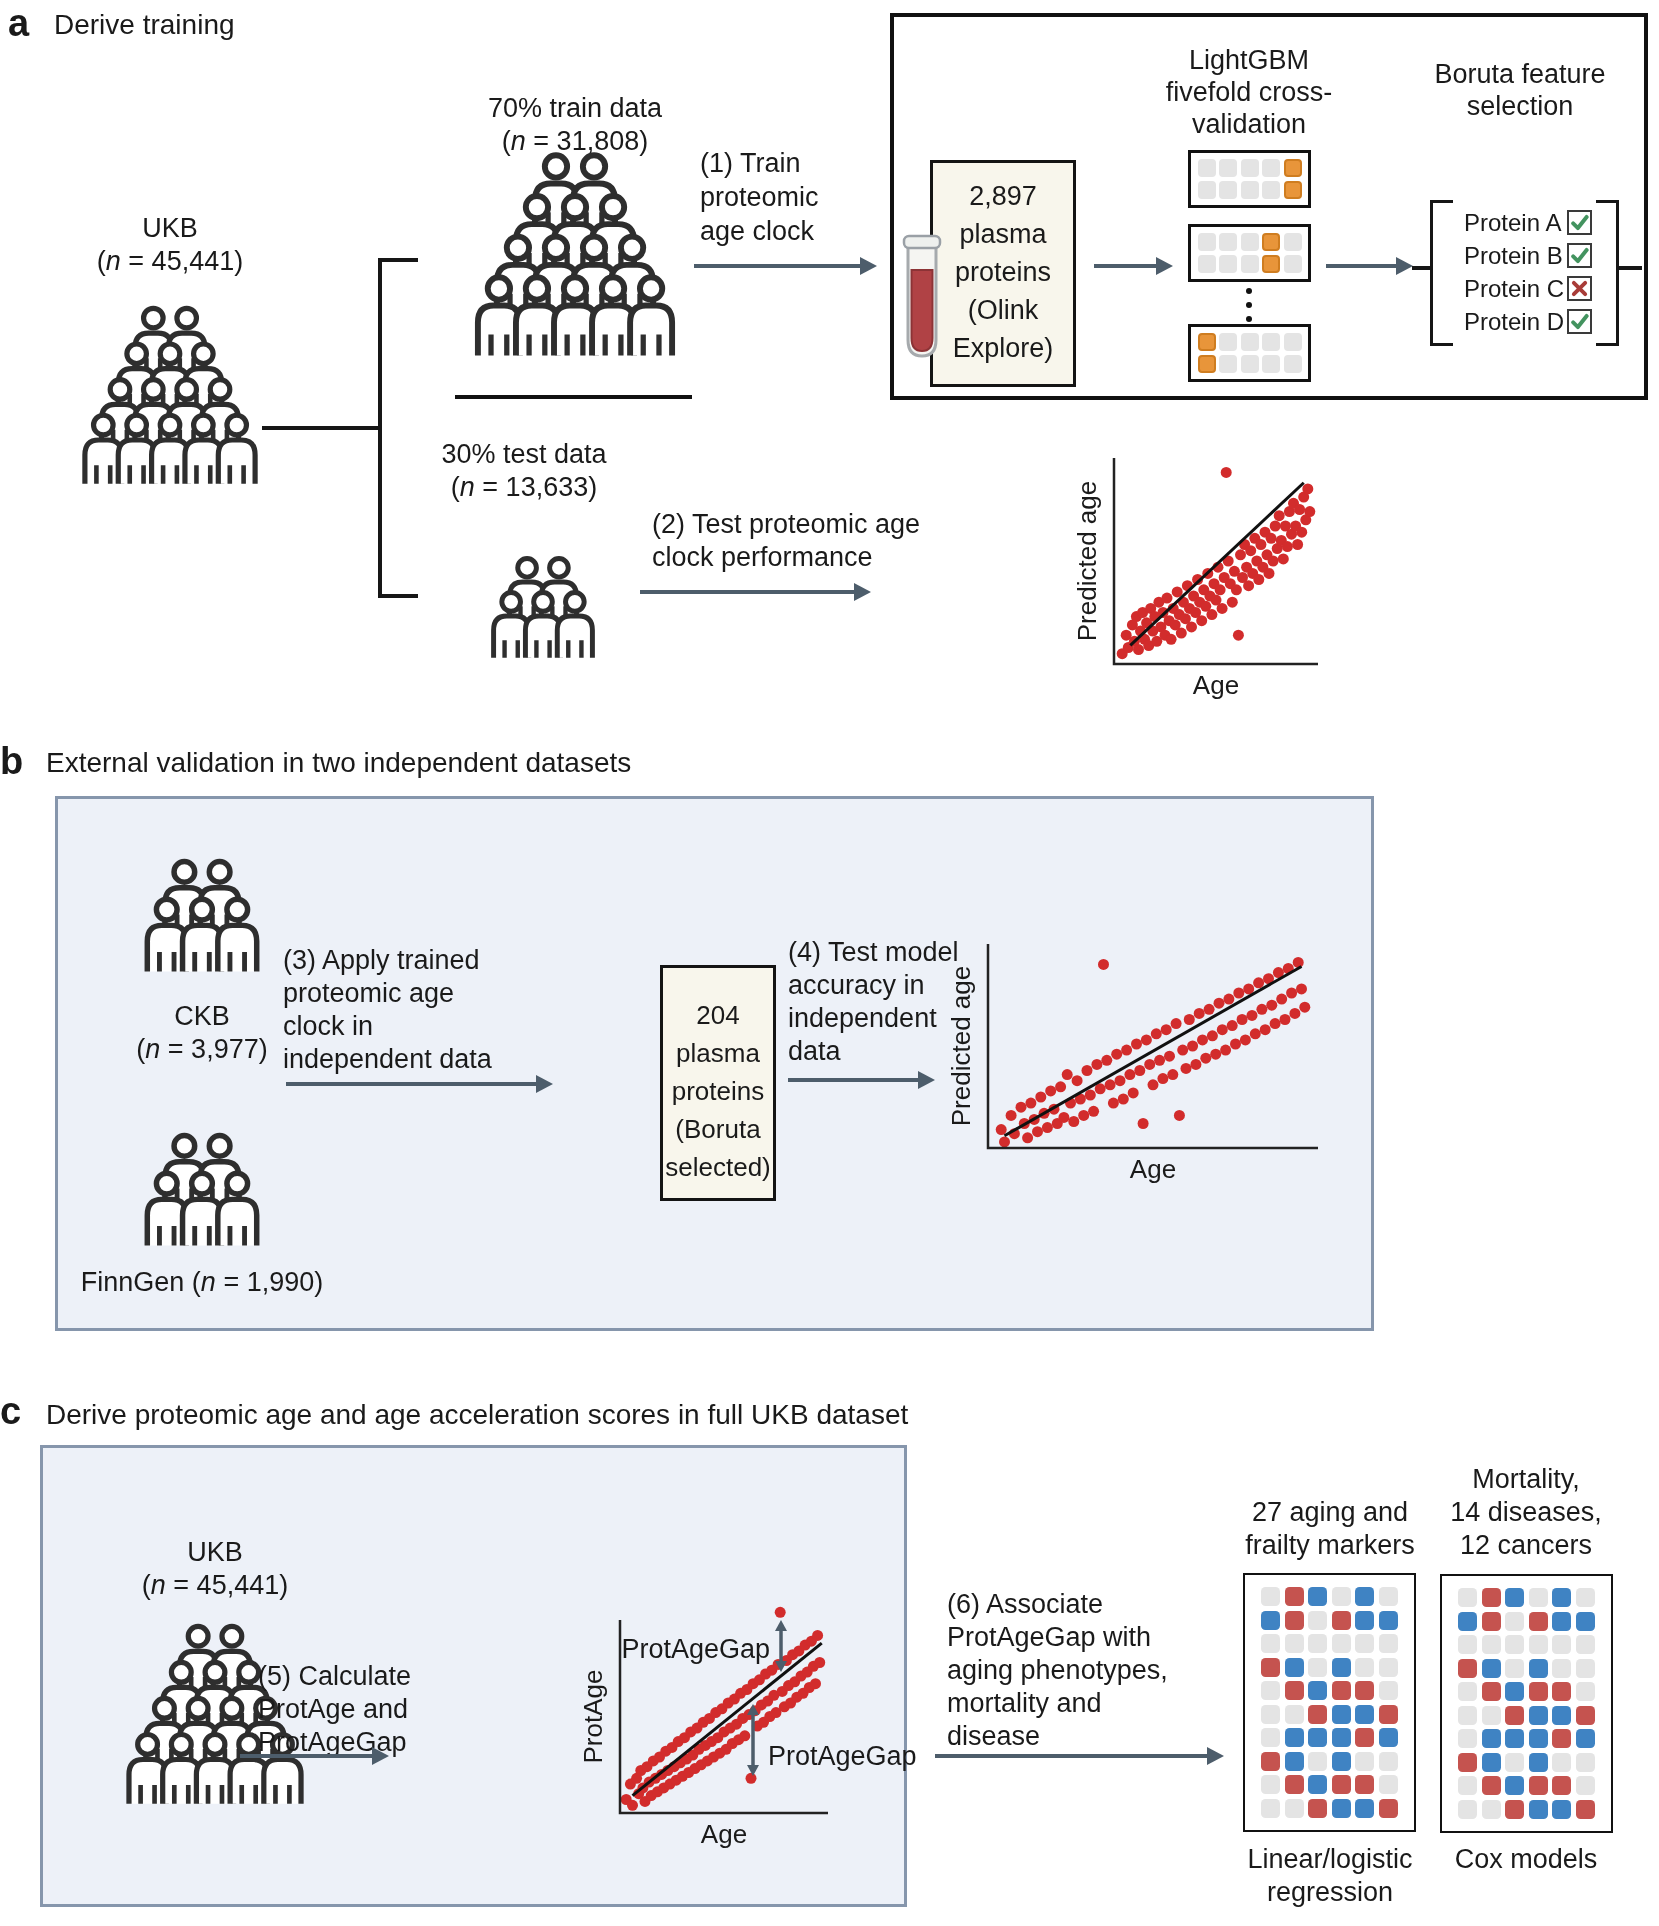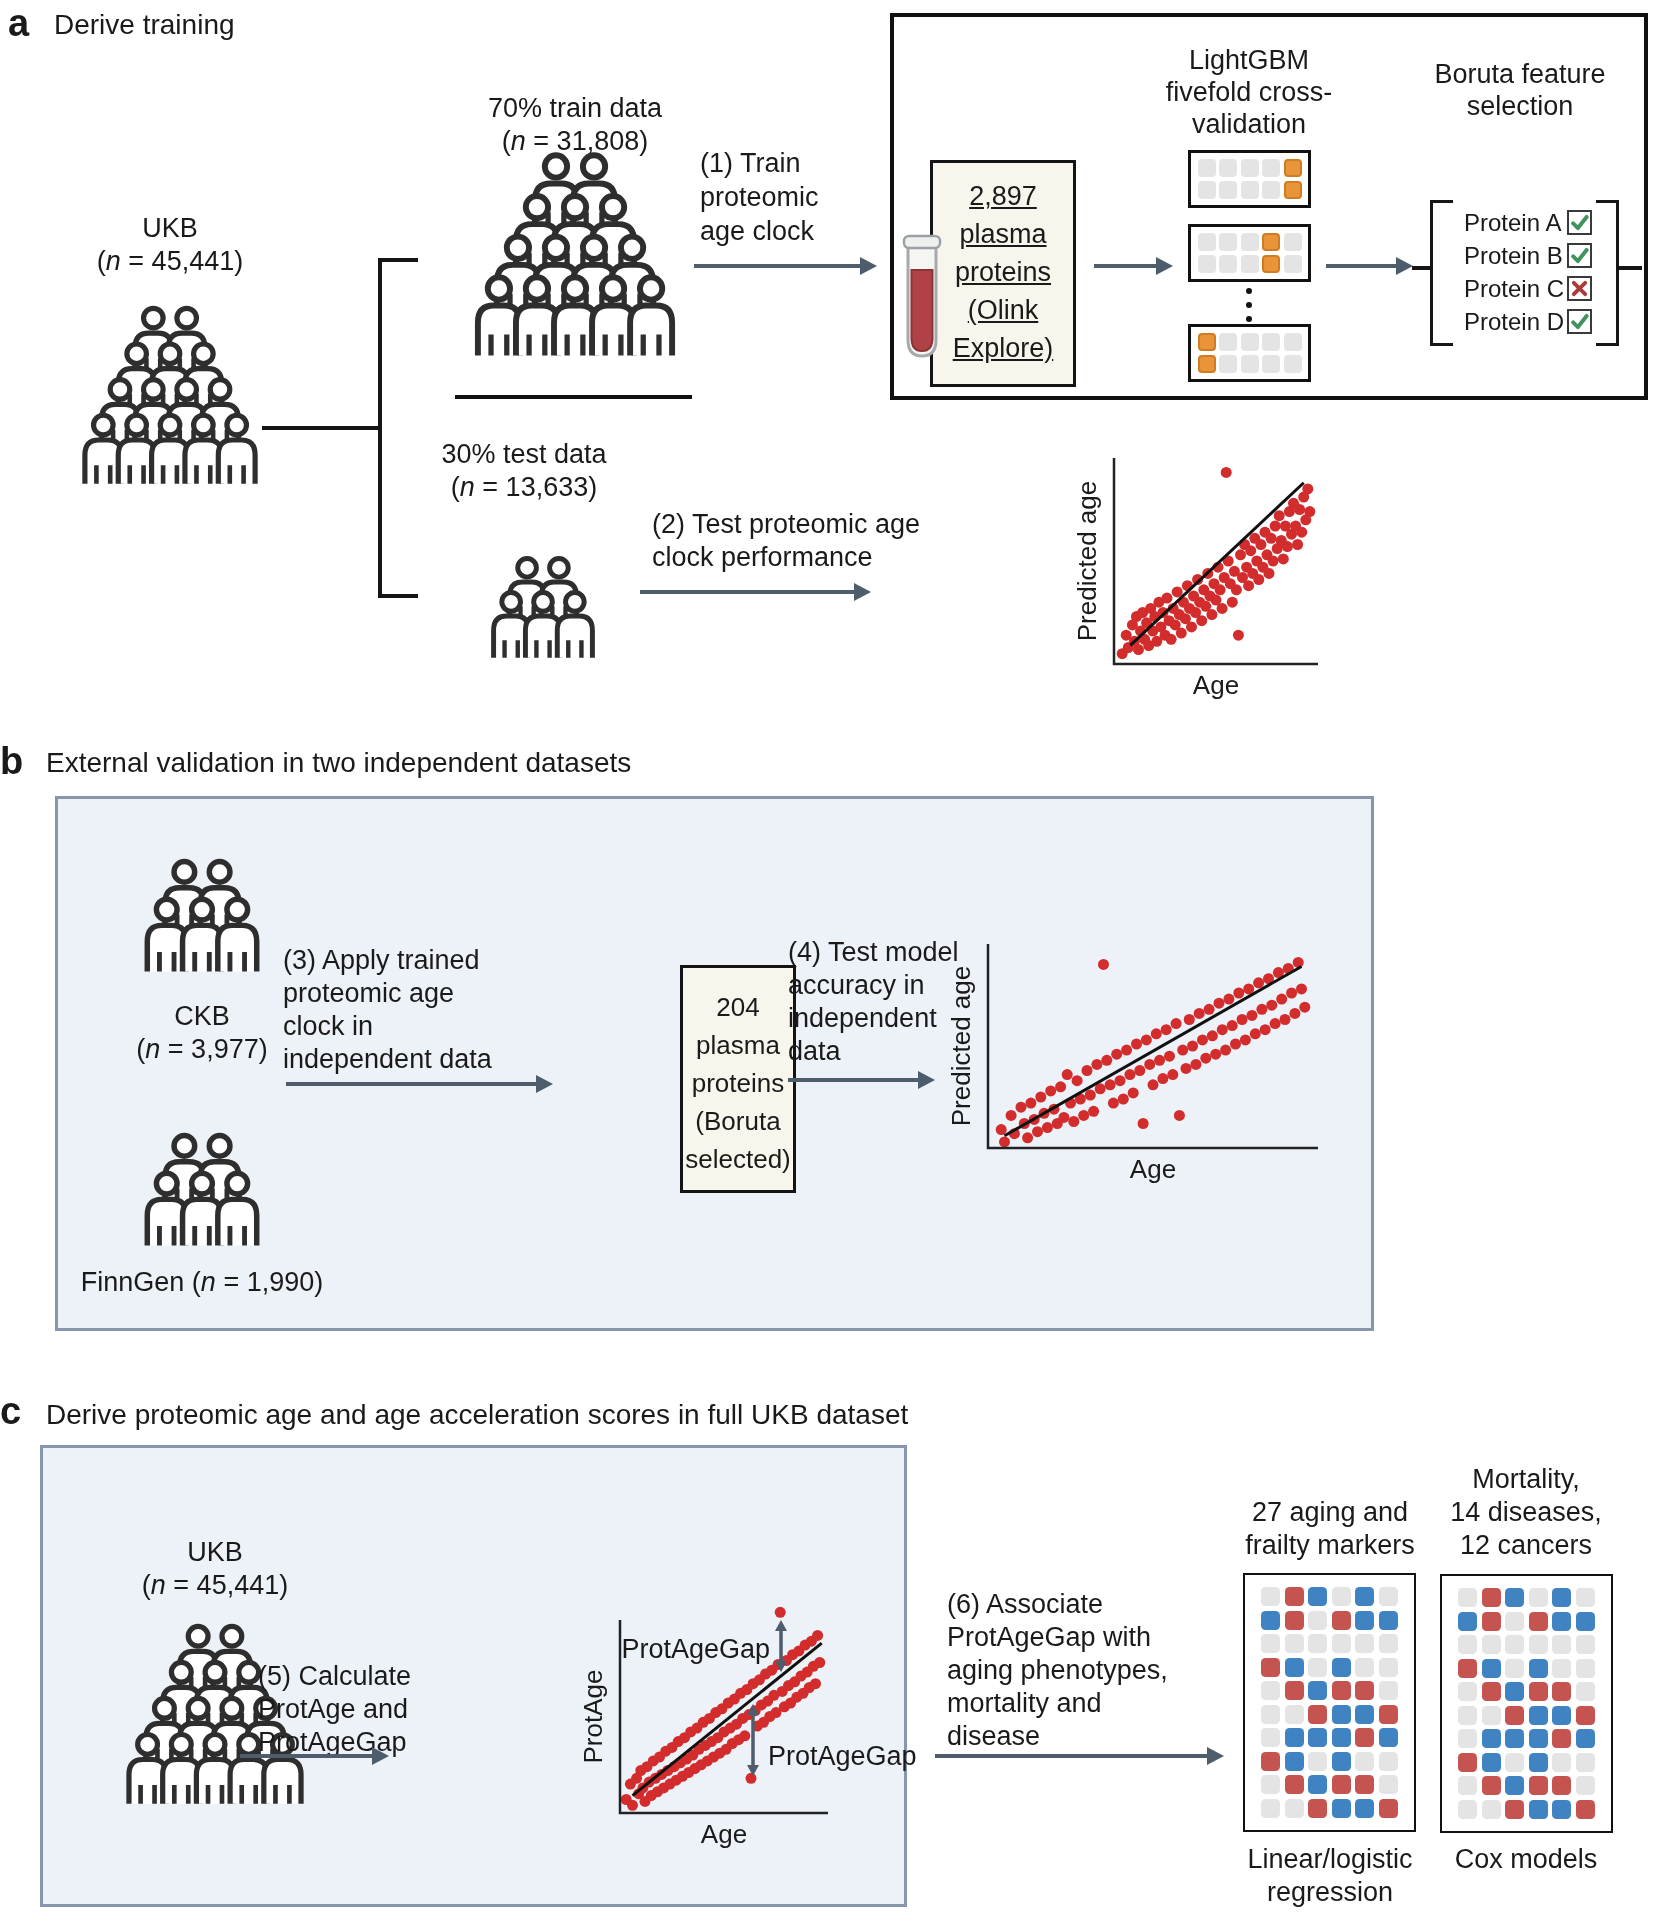--- a/index.html
+++ b/index.html
@@ -124,21 +124,21 @@
 
   <div class="abs txt" style="left:700px;top:146px;width:180px;line-height:34px;">(1) Train<br>proteomic<br>age clock</div>
   <div class="abs harrow" style="left:694px;top:264px;width:168px;"></div>
 
   <div class="abs bigbox" style="left:890px;top:13px;width:750px;height:379px;"></div>
 
   <div class="abs txt ctr" style="left:1139px;top:44px;width:220px;line-height:32px;">LightGBM<br>fivefold cross-<br>validation</div>
   <div class="abs txt ctr" style="left:1400px;top:58px;width:240px;line-height:32px;">Boruta feature<br>selection</div>
 
   <div class="abs cream" style="left:930px;top:160px;width:140px;height:207px;padding-top:14px;">
-    <div class="txt" style="line-height:38px;text-decoration:underline;">2,897<br>plasma<br>proteins<br>(Olink<br>Explore)</div>
+    <div class="txt" style="line-height:38px;">2,897<br>plasma<br>proteins<br>(Olink<br>Explore)</div>
   </div>
 
   <svg class="abs" style="left:901px;top:234px;" width="42" height="128" viewBox="0 0 42 128">
     <path d="M7 8 V106 Q7 122 21 122 Q35 122 35 106 V8" fill="#f5f5f2" stroke="#a6aaad" stroke-width="3"></path>
     <path d="M10.5 36 V104 Q10.5 117 21 117 Q31.5 117 31.5 104 V36 Z" fill="#b04245" stroke="#8c3336" stroke-width="2"></path>
     <rect x="3" y="2" width="36" height="12" rx="5" fill="#eef0ee" stroke="#9aa0a6" stroke-width="2.5"></rect>
   </svg>
 
   <div class="abs harrow" style="left:1094px;top:264px;width:64px;"></div>
 
@@ -354,21 +354,21 @@
         <use href="#person" x="0" y="31"></use>
         <use href="#person" x="29" y="31"></use>
         <use href="#person" x="58" y="31"></use>
       </svg>
     </div>
   <div class="abs txt ctr" style="left:60px;top:1266px;width:284px;">FinnGen (<i>n</i> = 1,990)</div>
 
   <div class="abs txt" style="left:283px;top:944px;width:240px;">(3) Apply trained<br>proteomic age<br>clock in<br>independent data</div>
   <div class="abs harrow" style="left:286px;top:1082px;width:252px;"></div>
 
-  <div class="abs cream" style="left:680px;top:965px;width:110px;height:202px;padding-top:20px;">
+  <div class="abs cream" style="left:660px;top:965px;width:110px;height:202px;padding-top:28px;">
     <div style="font-size:26px;line-height:38px;">204<br>plasma<br>proteins<br>(Boruta<br>selected)</div>
   </div>
 
   <div class="abs txt" style="left:788px;top:936px;width:210px;">(4) Test model<br>accuracy in<br>independent<br>data</div>
   <div class="abs harrow" style="left:788px;top:1078px;width:132px;"></div>
 
   <div class="abs" style="left:950px;top:926px;width:382px;height:262px;"><svg width="382" height="262" viewBox="0 0 382 262">
       <g>
           <circle cx="51.2" cy="203.6" r="5.5" fill="#d22c2c"></circle>
           <circle cx="54.5" cy="215.9" r="5.5" fill="#d22c2c"></circle>

